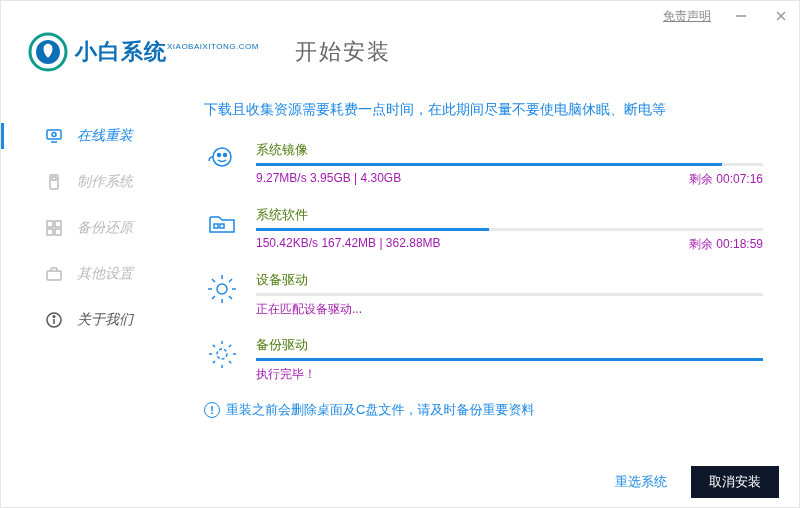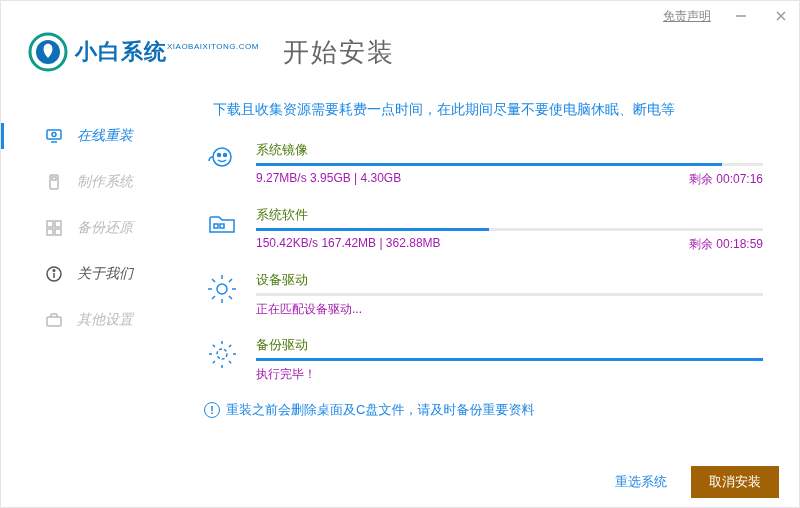--- a/index.html
+++ b/index.html
@@ -6,42 +6,42 @@
 body { font-family: "Microsoft YaHei", sans-serif; background: #fff; width: 800px; height: 508px; overflow: hidden; border: 1px solid #e5e5e5; position: relative; }
 .titlebar { height: 30px; display: flex; justify-content: flex-end; align-items: center; padding-right: 8px; gap: 20px; }
 .disclaimer { font-size: 12px; color: #888; text-decoration: underline; cursor: pointer; }
 .win-btn { width: 20px; height: 20px; display: flex; align-items: center; justify-content: center; cursor: pointer; color: #999; }
 .header { display: flex; align-items: center; padding: 0 30px 10px 26px; }
 .logo-wrap { display: flex; align-items: center; gap: 6px; }
 .logo-circle { width: 42px; height: 42px; }
 .brand { display: flex; flex-direction: row; line-height: 1; }
 .brand-cn { font-size: 22px; font-weight: bold; color: #0d6fb8; letter-spacing: 1px; }
 .brand-en { font-size: 8px; color: #0d6fb8; letter-spacing: 0.5px; margin-top: 2px; }
-.page-title { font-size: 26px; color: #666; margin-left: 24px; letter-spacing: 2px; }
+.page-title { font-size: 22px; color: #666; margin-left: 36px; letter-spacing: 2px; }
 .body-area { display: flex; height: calc(100% - 120px); }
 .sidebar { width: 175px; padding-top: 30px; font-style: italic; }
 .nav-item { display: flex; align-items: center; gap: 14px; padding: 14px 0 14px 44px; font-size: 14px; color: #bbb; cursor: pointer; position: relative; }
 .nav-item.active { color: #1e88e5; }
 .nav-item.active::before { content: ""; position: absolute; left: 0; top: 10px; bottom: 10px; width: 3px; background: #1e88e5; }
 .nav-item.dark { color: #555; }
 .nav-icon { width: 18px; height: 18px; display: inline-flex; align-items: center; justify-content: center; }
 .main { flex: 1; padding: 18px 36px 0 28px; }
-.hint { color: #1e88e5; font-size: 14px; margin-bottom: 22px; margin-left: 9px; }
+.hint { color: #1e88e5; font-size: 14px; margin-bottom: 22px; }
 .task { display: flex; gap: 16px; margin-bottom: 18px; }
 .task-icon { width: 36px; height: 36px; flex-shrink: 0; display: flex; align-items: center; justify-content: center; color: #1e88e5; }
 .task-body { flex: 1; }
 .task-title { font-size: 13px; color: #4d7c0f; margin-bottom: 4px; }
 .bar { height: 3px; background: #e8e8e8; position: relative; margin-bottom: 5px; }
 .fill { position: absolute; left: 0; top: 0; bottom: 0; background: #1e88e5; }
 .task-meta { display: flex; justify-content: space-between; font-size: 12px; color: #a21caf; }
 .warn { display: flex; align-items: center; gap: 6px; font-size: 13px; color: #1e88e5; margin-top: 6px; }
 .warn-icon { width: 16px; height: 16px; border: 1.5px solid #1e88e5; border-radius: 50%; display: inline-flex; align-items: center; justify-content: center; font-size: 11px; font-weight: bold; }
 .footer { position: absolute; bottom: 0; left: 0; right: 0; height: 50px; display: flex; justify-content: flex-end; align-items: center; padding: 0 20px; gap: 14px; }
 .btn-link { color: #1e88e5; font-size: 13px; cursor: pointer; padding: 6px 10px; }
-.btn-primary { background: #a16207; color: #fff; font-size: 13px; padding: 7px 18px; cursor: pointer; border: none; }
+.btn-primary { background: #0f172a; color: #fff; font-size: 13px; padding: 7px 18px; cursor: pointer; border: none; }
 </style>
 </head>
 <body>
 
 <div class="titlebar">
   <span class="disclaimer">免责声明</span>
   <span class="win-btn">
       <svg width="12" height="12" viewBox="0 0 12 12">
         <line x1="1" y1="6" x2="11" y2="6" stroke="currentColor" stroke-width="1.5"></line>
       </svg>
@@ -94,38 +94,38 @@
       <span class="nav-icon">
           <svg width="18" height="18" viewBox="0 0 18 18" fill="none" stroke="currentColor" stroke-width="1.5">
             <rect x="2" y="2" width="6" height="6"></rect>
             <rect x="10" y="2" width="6" height="6"></rect>
             <rect x="2" y="10" width="6" height="6"></rect>
             <rect x="10" y="10" width="6" height="6"></rect>
           </svg>
         </span>
       <span>备份还原</span>
     </div>
+    <div class="nav-item">
+      <span class="nav-icon">
+          <svg width="18" height="18" viewBox="0 0 18 18" fill="none" stroke="currentColor" stroke-width="1.5">
+            <rect x="2" y="6" width="14" height="9" rx="1"></rect>
+            <path d="M6 6 V4 a1 1 0 0 1 1-1 h4 a1 1 0 0 1 1 1 V6"></path>
+          </svg>
+        </span>
+      <span>其他设置</span>
+    </div>
     <div class="nav-item dark">
       <span class="nav-icon">
           <svg width="18" height="18" viewBox="0 0 18 18" fill="none" stroke="currentColor" stroke-width="1.5">
             <circle cx="9" cy="9" r="7"></circle>
             <line x1="9" y1="8" x2="9" y2="13"></line>
             <circle cx="9" cy="5.5" r="0.8" fill="currentColor"></circle>
           </svg>
         </span>
       <span>关于我们</span>
-    </div>
-    <div class="nav-item">
-      <span class="nav-icon">
-          <svg width="18" height="18" viewBox="0 0 18 18" fill="none" stroke="currentColor" stroke-width="1.5">
-            <rect x="2" y="6" width="14" height="9" rx="1"></rect>
-            <path d="M6 6 V4 a1 1 0 0 1 1-1 h4 a1 1 0 0 1 1 1 V6"></path>
-          </svg>
-        </span>
-      <span>其他设置</span>
     </div>
   </div>
 
   <div class="main">
     <div class="hint">下载且收集资源需要耗费一点时间，在此期间尽量不要使电脑休眠、断电等</div>
 
     <div class="task">
       <div class="task-icon">
           <svg width="32" height="32" viewBox="0 0 32 32" fill="none" stroke="currentColor" stroke-width="1.5">
             <circle cx="16" cy="14" r="9"></circle>

